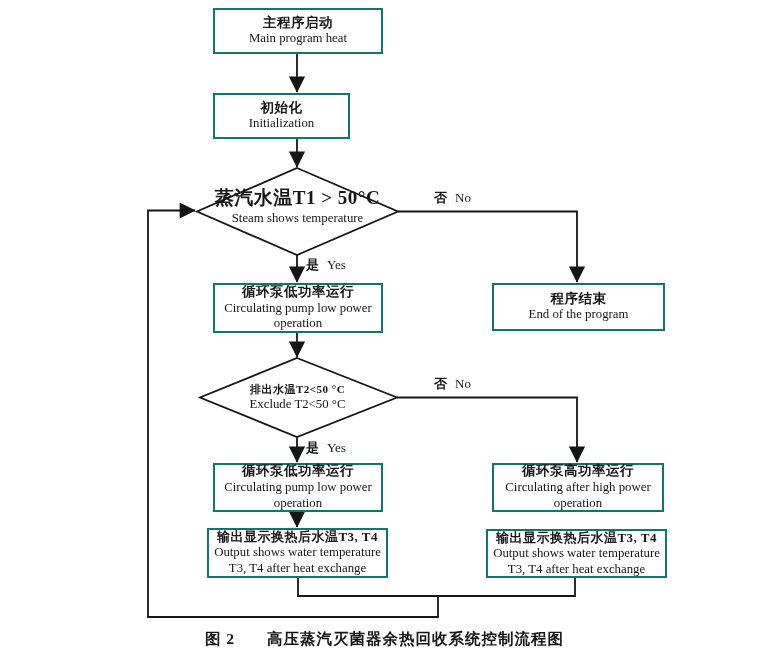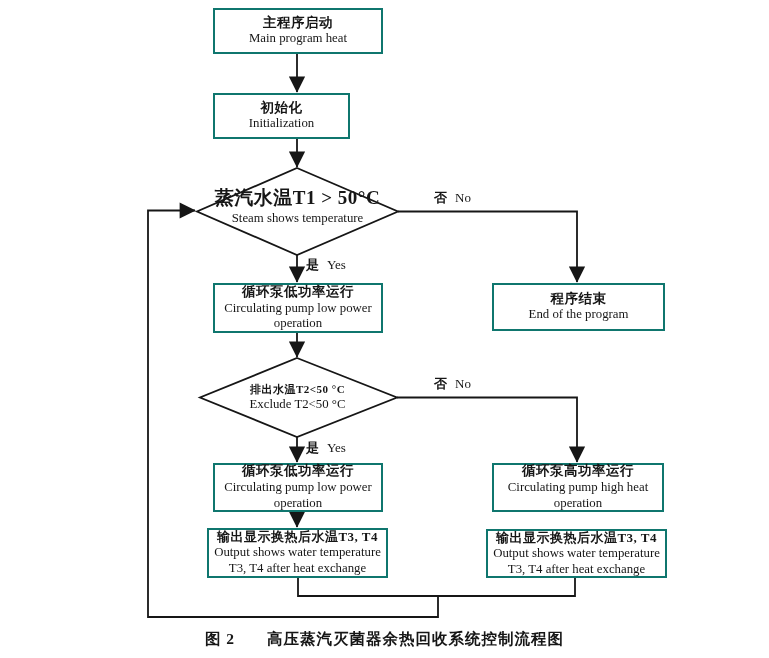--- a/index.html
+++ b/index.html
@@ -99,21 +99,21 @@
   </div>
 
   <div class="node" style="left:213px;top:463px;width:170px;height:49px">
     <div class="zh">循环泵低功率运行</div>
     <div class="en">Circulating pump low power</div>
     <div class="en">operation</div>
   </div>
 
   <div class="node" style="left:492px;top:463px;width:172px;height:49px">
     <div class="zh">循环泵高功率运行</div>
-    <div class="en">Circulating pump high heat</div>
+    <div class="en">Circulating after high power</div>
     <div class="en">operation</div>
   </div>
 
   <div class="node" style="left:207px;top:528px;width:181px;height:50px">
     <div class="zh" style="font-size:13px">输出显示换热后水温T3, T4</div>
     <div class="en">Output shows water temperature</div>
     <div class="en">T3, T4 after heat exchange</div>
   </div>
 
   <div class="node" style="left:486px;top:529px;width:181px;height:49px">

